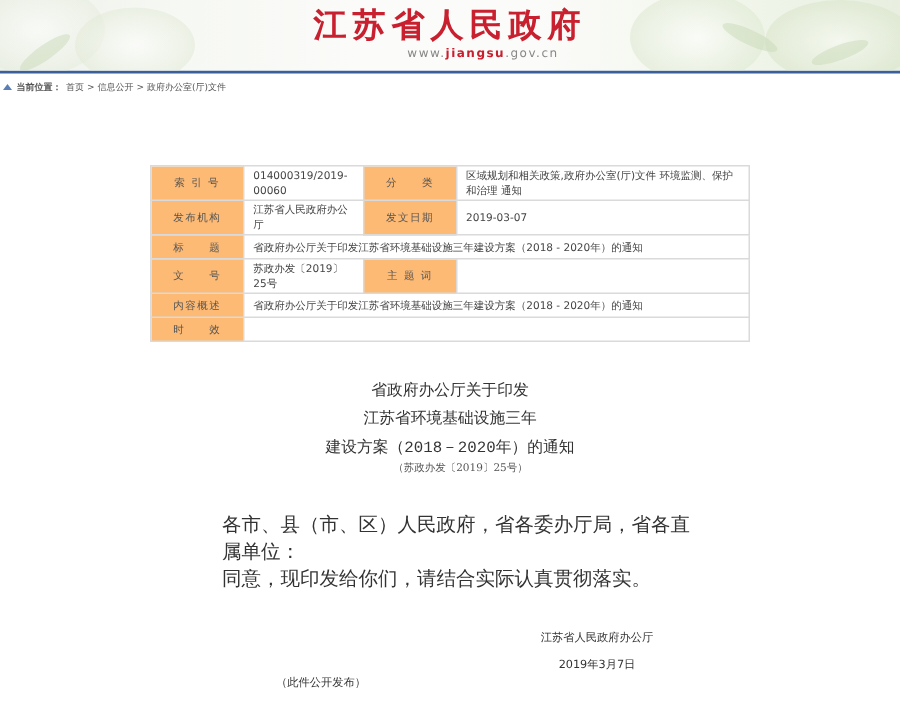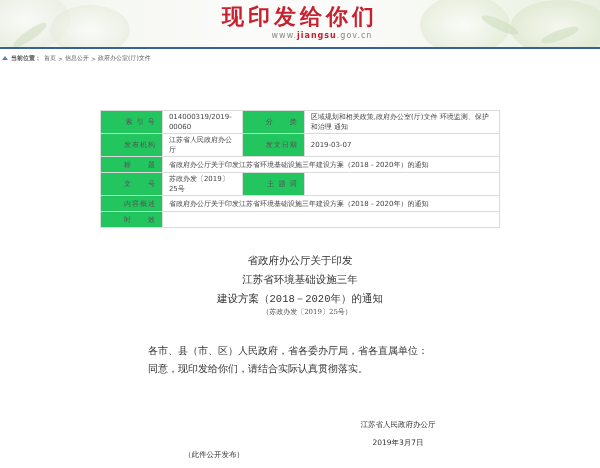--- a/index.html
+++ b/index.html
@@ -85,22 +85,22 @@
     font-size: 7px;
     color: #444;
   }
   .meta-table td {
     border: 1px solid #dadada;
     padding: 1px 6px;
     vertical-align: middle;
     line-height: 10px;
   }
   .meta-table td.lbl {
-    background: #22c55e;
-    text-align: right;
+    background: #fdba74;
+    text-align: center;
     color: #555;
     letter-spacing: 1px;
   }
   .meta-table tr.r1 td, .meta-table tr.r2 td, .meta-table tr.r4 td { height: 22px; }
   .meta-table tr.r3 td, .meta-table tr.r5 td, .meta-table tr.r6 td { height: 16px; }
   .doc-title {
     position: absolute;
     left: 0; right: 0;
     top: 252px;
     text-align: center;
@@ -116,21 +116,21 @@
     text-align: center;
     font-family: "DejaVu Serif", "Liberation Serif", serif;
     font-size: 7px;
     color: #555;
   }
   .body-text {
     position: absolute;
     left: 148px;
     top: 342px;
     width: 320px;
-    font-size: 10px;
+    font-size: 13px;
     line-height: 18px;
     color: #333;
   }
   .body-text .indent { text-indent: 15px; }
   .signature {
     position: absolute;
     left: 350px;
     top: 416px;
     font-size: 7.5px;
     color: #333;
@@ -150,21 +150,21 @@
 <body>
 
 <div class="banner">
   <div class="deco d1"></div>
   <div class="deco d2"></div>
   <div class="deco d3"></div>
   <div class="deco d4"></div>
   <div class="leaf l1"></div>
   <div class="leaf l2"></div>
   <div class="leaf l3"></div>
-  <div class="site-title">现印发给你们</div>
+  <div class="site-title">江苏省人民政府</div>
   <div class="site-url"><span>www.</span><span class="hl">jiangsu</span><span>.gov.cn</span></div>
 </div>
 <div class="topline"></div>
 
 <div class="breadcrumb">
   <span class="home-icon"></span>
   <span class="lead">当前位置：</span>
   <span>首页</span>
   <span class="sep">&gt;</span>
   <span>信息公开</span>

